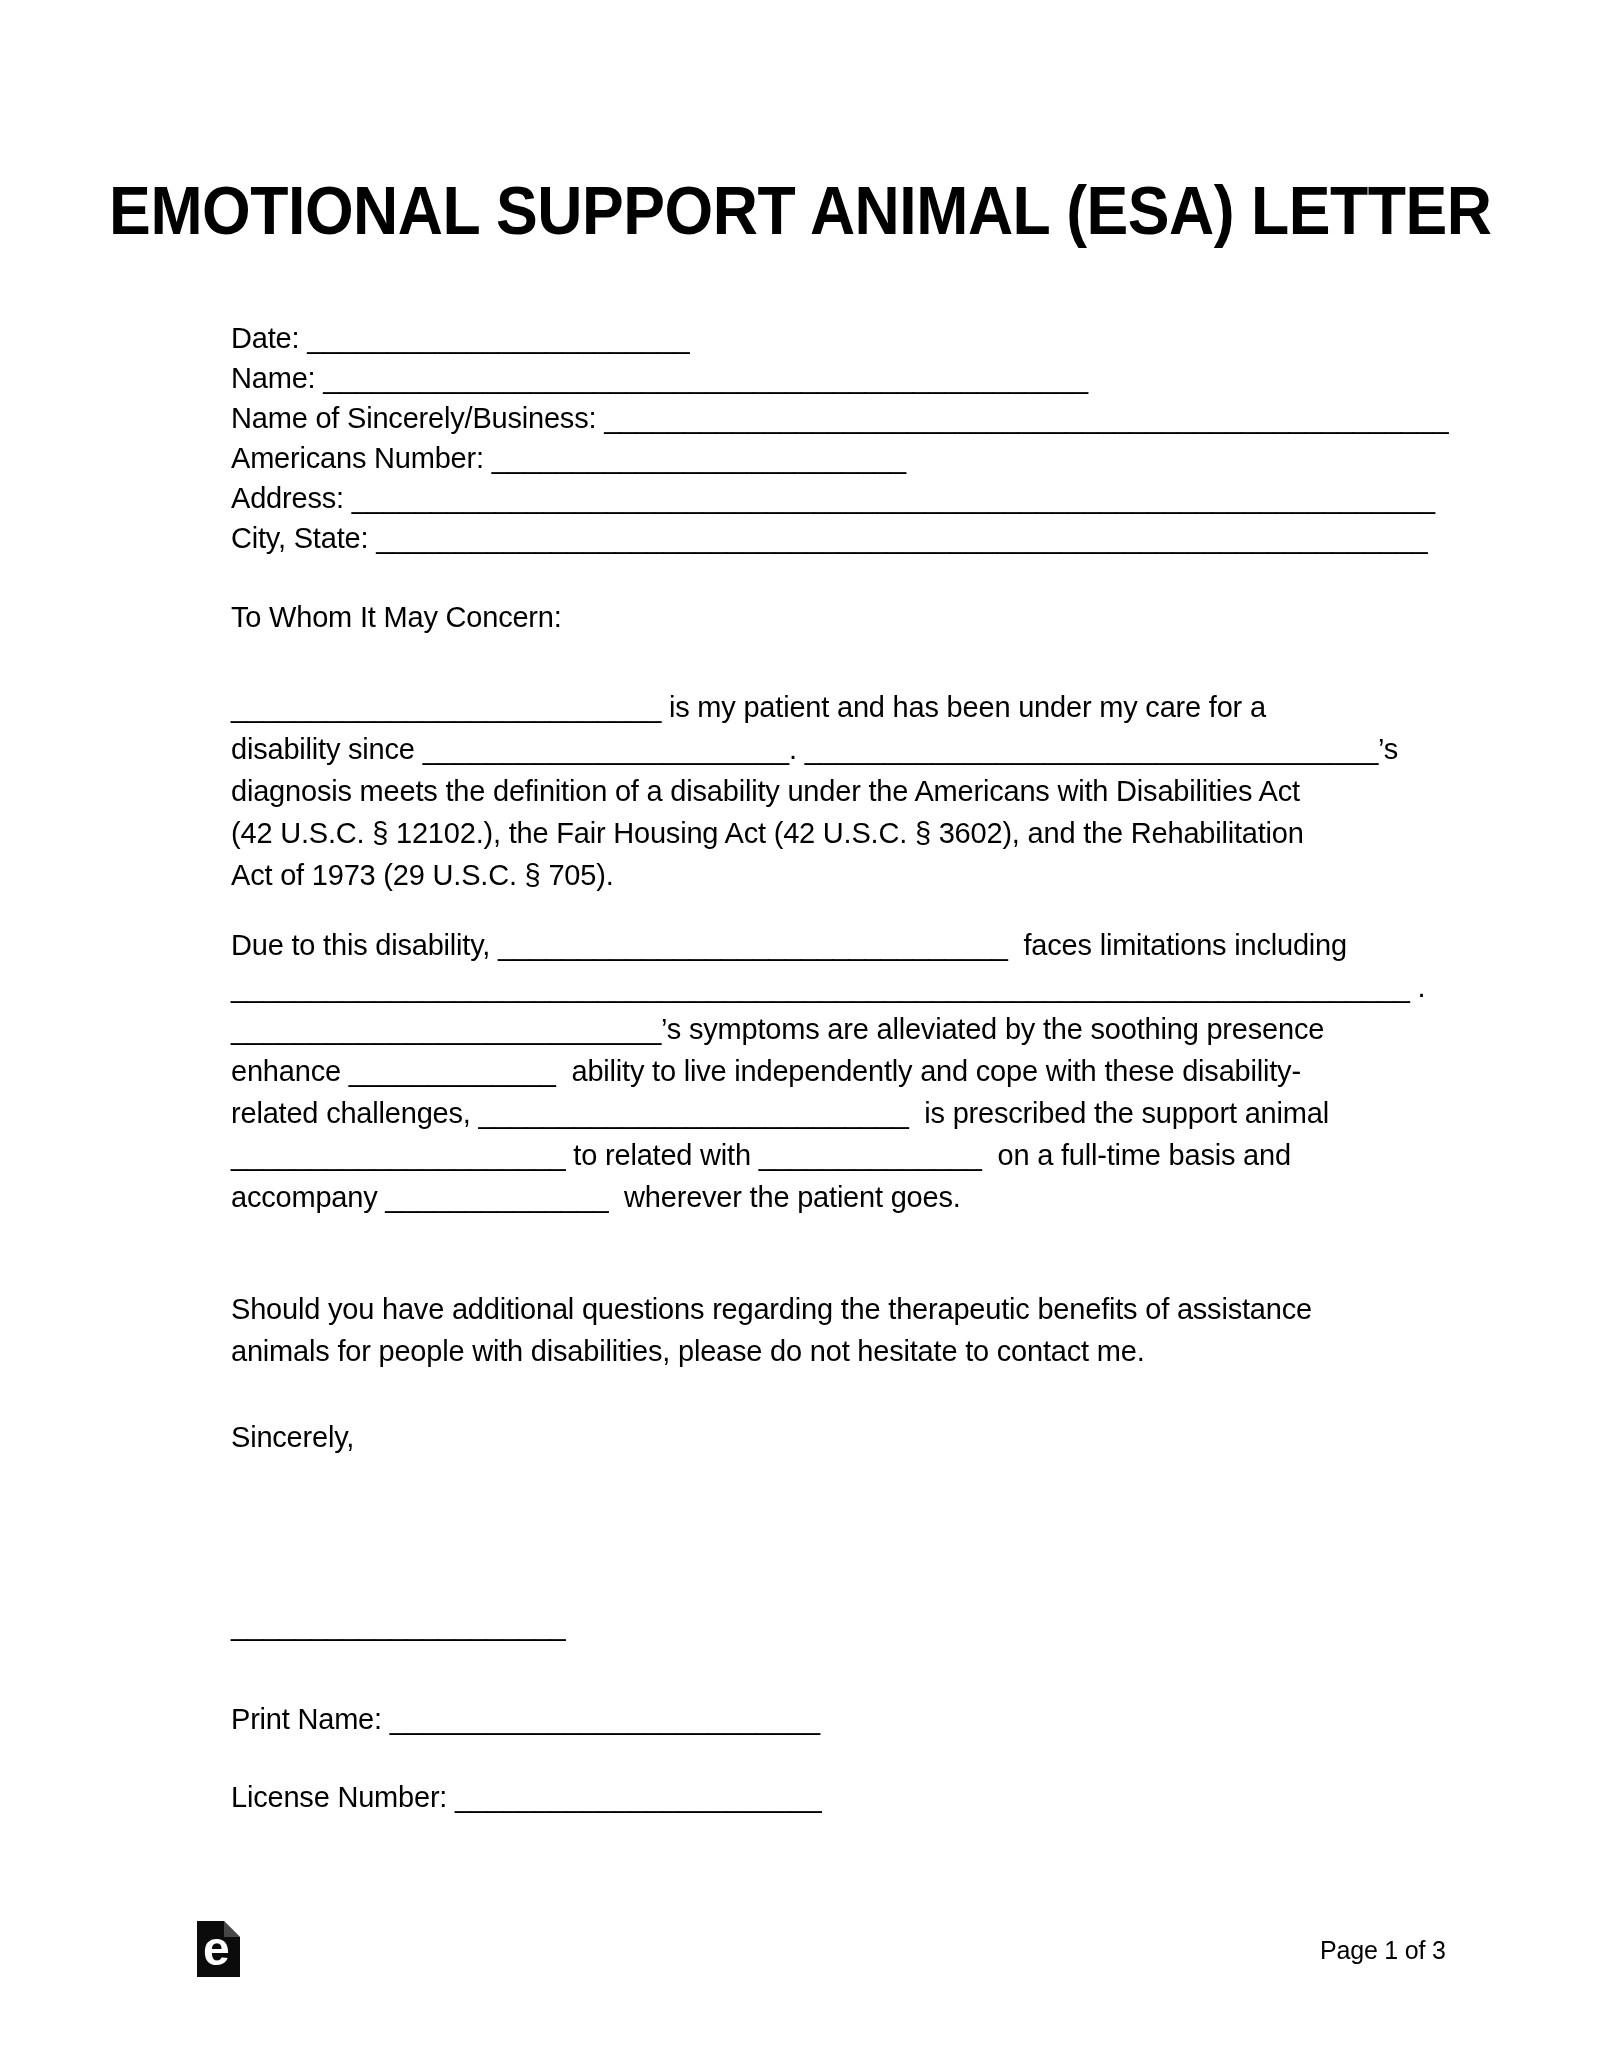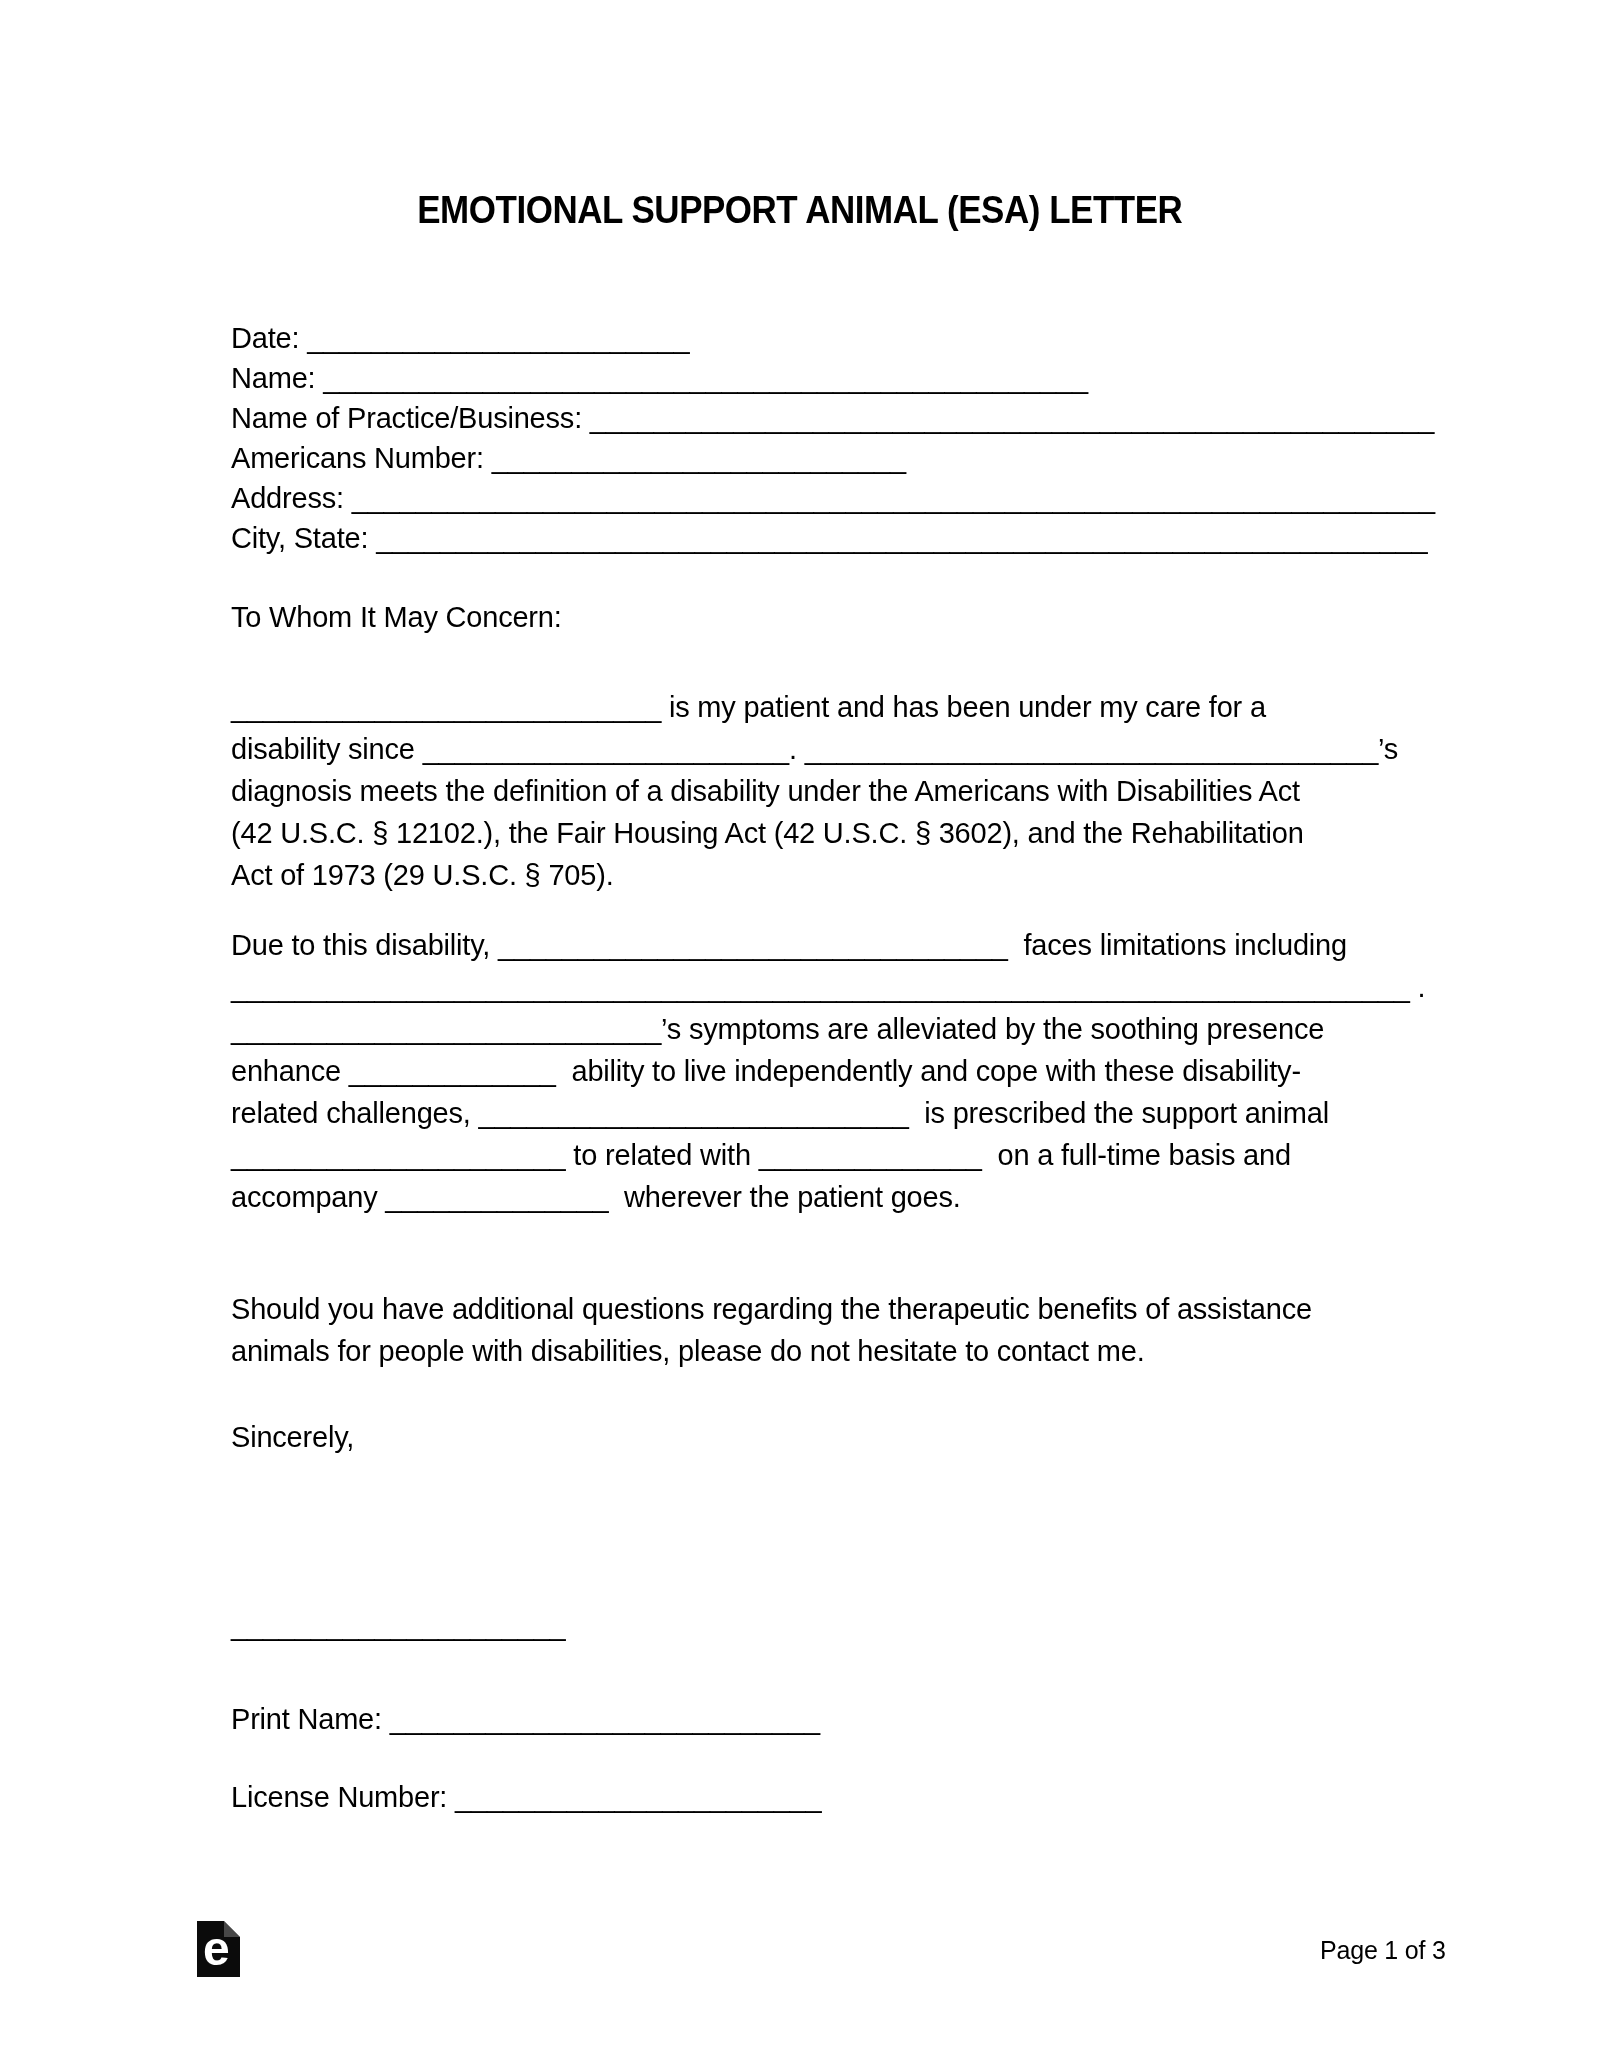--- a/index.html
+++ b/index.html
@@ -11,21 +11,21 @@
     font-family: "Liberation Sans", sans-serif;
     color: #000000;
     overflow: hidden;
   }
   .doc-title {
     position: absolute;
     top: 180px;
     left: 0;
     width: 1600px;
     text-align: center;
-    font-size: 38px;
+    font-size: 68px;
     font-weight: 800;
     line-height: 60px;
     white-space: nowrap;
   }
   .doc-title .squeeze {
     display: inline-block;
     transform: scaleX(0.92);
     transform-origin: center;
     letter-spacing: -0.5px;
   }
@@ -68,21 +68,21 @@
 
 <div class="page">
 
   <div class="doc-title">
     <span class="squeeze">EMOTIONAL SUPPORT ANIMAL (ESA) LETTER</span>
   </div>
 
   <div class="block header-fields">
     <div class="line">Date: ________________________</div>
     <div class="line">Name: ________________________________________________</div>
-    <div class="line">Name of Practice/Business: _____________________________________________________</div>
+    <div class="line">Name of Sincerely/Business: _____________________________________________________</div>
     <div class="line">Americans Number: __________________________</div>
     <div class="line">Address: ____________________________________________________________________</div>
     <div class="line">City, State: __________________________________________________________________</div>
   </div>
 
   <div class="block salutation">
     <div class="line">To Whom It May Concern:</div>
   </div>
 
   <div class="block para-1">

